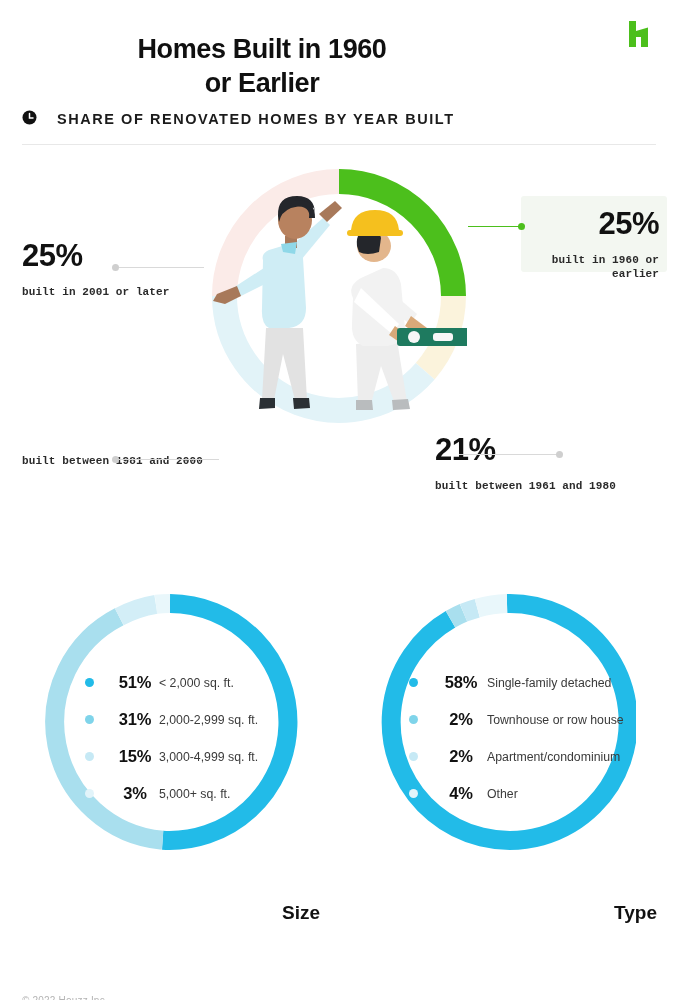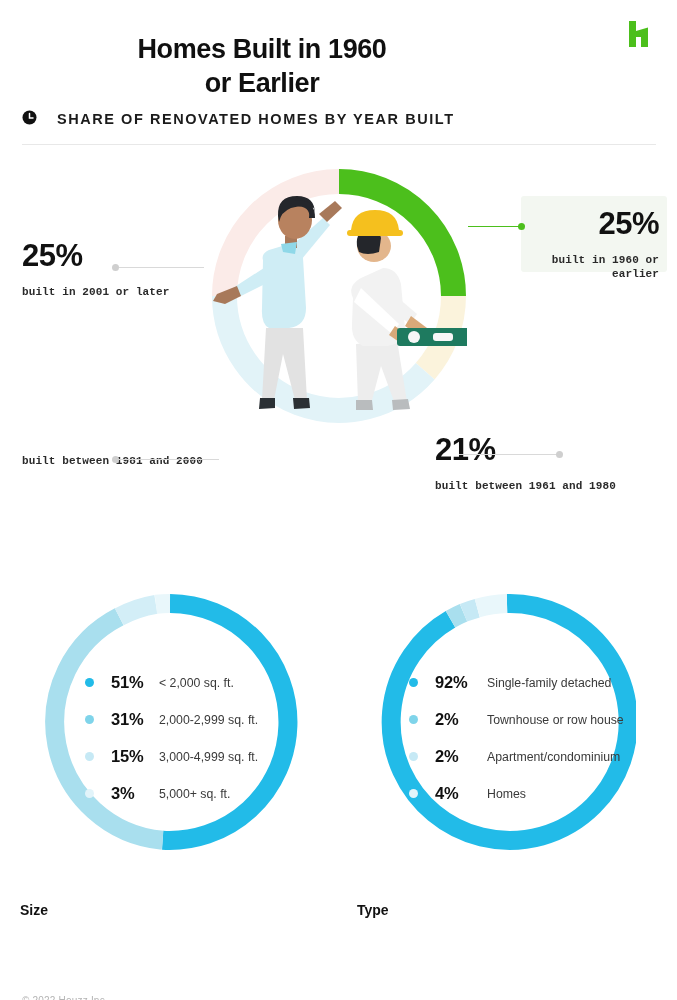--- a/index.html
+++ b/index.html
@@ -66,27 +66,27 @@
   .chartcol{position:absolute;top:0;width:300px;height:380px;}
   #colSize{left:20px;}
   #colType{left:357px;}
   .ring{position:absolute;left:21px;top:0px;width:258px;height:300px;}
   .ring svg{display:block;}
 
   .legend{position:absolute;left:65px;top:92px;width:250px;}
   .lrow{display:flex;align-items:center;height:37px;}
   .lrow .bullet{width:9px;height:9px;border-radius:50%;flex:0 0 9px;}
   .lrow .lp{width:48px;font-size:16.5px;font-weight:bold;color:#111;
-            margin-left:17px;letter-spacing:-0.2px;}
+            margin-left:17px;letter-spacing:-0.2px;text-align:center;}
   .lrow .lt{font-size:12.3px;color:#3a3a3a;white-space:nowrap;}
   #colType .legend{left:52px;}
   #colType .lrow .lp{width:52px;}
 
-  .axlabel{position:absolute;top:330px;width:300px;text-align:left;
-           font-size:14px;font-weight:bold;color:#111;}
+  .axlabel{position:absolute;top:330px;width:300px;text-align:right;
+           font-size:19px;font-weight:bold;color:#111;}
 
   
   .footer{position:absolute;left:22px;top:995px;font-size:10px;
           color:#b4b4b4;letter-spacing:0.2px;}
 </style>
 </head>
 <body>
 
 <div class="page">
 
@@ -268,37 +268,37 @@
             <path d="M85.5 19.8 A118.5 118.5 0 0 1 99.3 15.2" stroke="#C6E9F5"></path>
 
             <path d="M99.3 15.2 A118.5 118.5 0 0 1 129 10.5" stroke="#E9F7FB"></path>
           </g>
         </svg>
       </div>
 
       <div class="legend">
         <div class="lrow">
           <span class="bullet" style="background:#22BBE8"></span>
-          <span class="lp">92%</span>
+          <span class="lp">58%</span>
           <span class="lt">Single-family detached</span>
         </div>
         <div class="lrow">
           <span class="bullet" style="background:#7FD4EA"></span>
           <span class="lp">2%</span>
           <span class="lt">Townhouse or row house</span>
         </div>
         <div class="lrow">
           <span class="bullet" style="background:#C6E9F5"></span>
           <span class="lp">2%</span>
           <span class="lt">Apartment/condominium</span>
         </div>
         <div class="lrow">
           <span class="bullet" style="background:#E2F4FA"></span>
           <span class="lp">4%</span>
-          <span class="lt">Homes</span>
+          <span class="lt">Other</span>
         </div>
       </div>
 
       <div class="axlabel">Type</div>
     </div>
   </div>
 
   <div class="footer">© 2022 Houzz Inc</div>
 
 </div>

